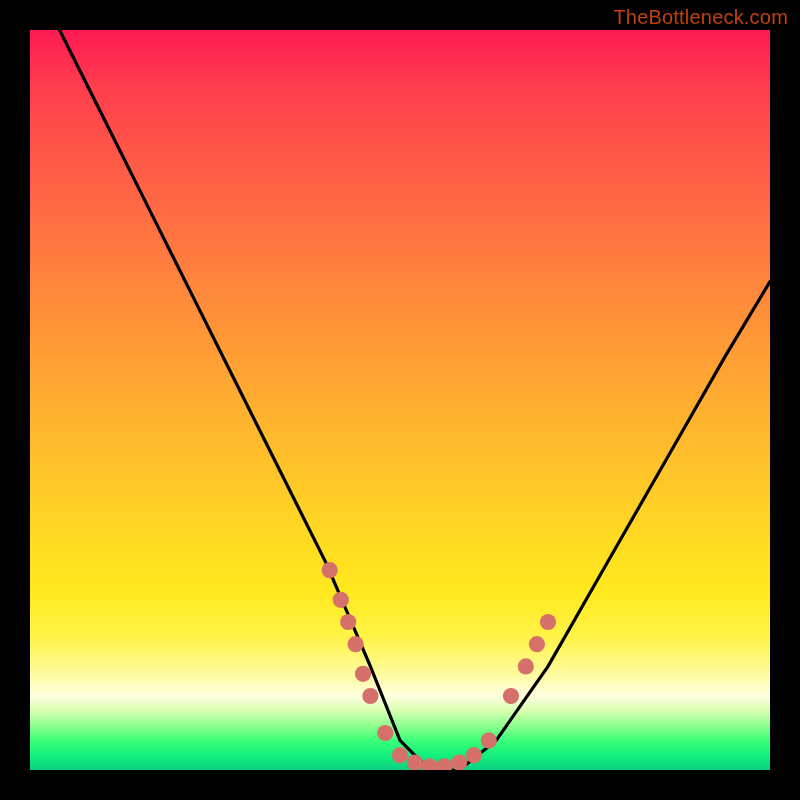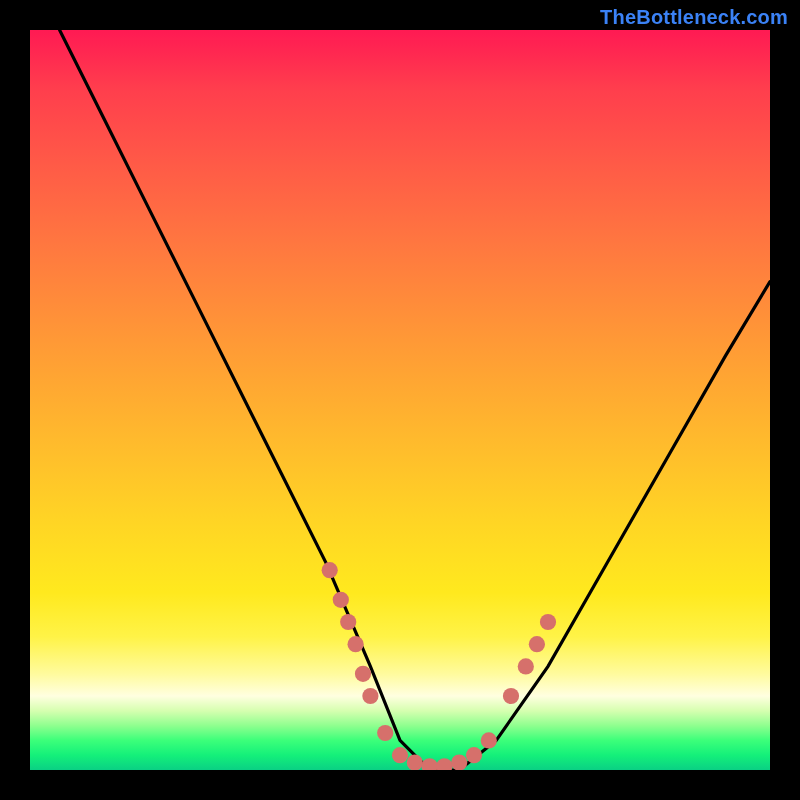--- a/index.html
+++ b/index.html
@@ -41,23 +41,23 @@
        #d6ffb0 92%,
        #8fff8f 94%,
        #3cff7a 96%,
        #14f07a 98%,
        #0ad084 100%);
   }
   .attribution {
     position: absolute;
     top: 6px;
     right: 12px;
-    color: #3b82f6;
+    color: #c2410c;
     font-size: 20px;
-    font-weight: 700;
+    font-weight: 400;
     letter-spacing: 0.2px;
   }
   svg.overlay {
     position: absolute;
     top: 0;
     left: 0;
   }
 </style>
 </head>
 <body>

